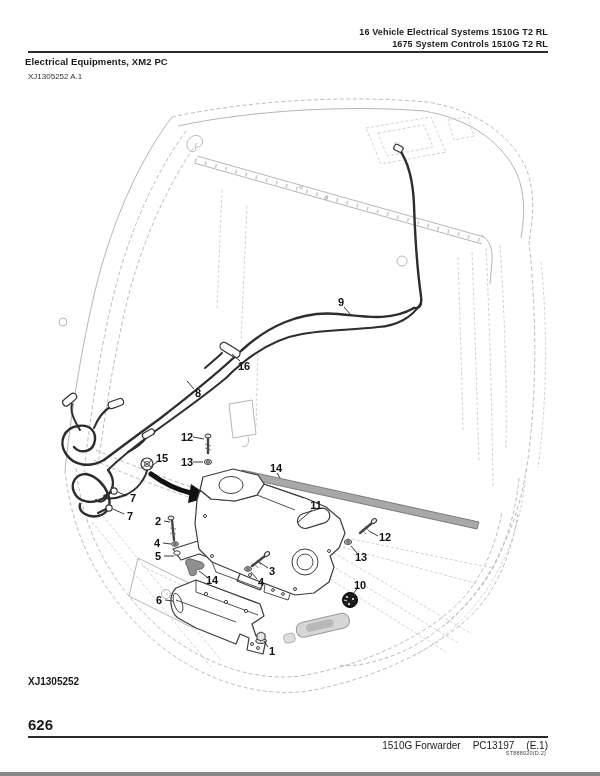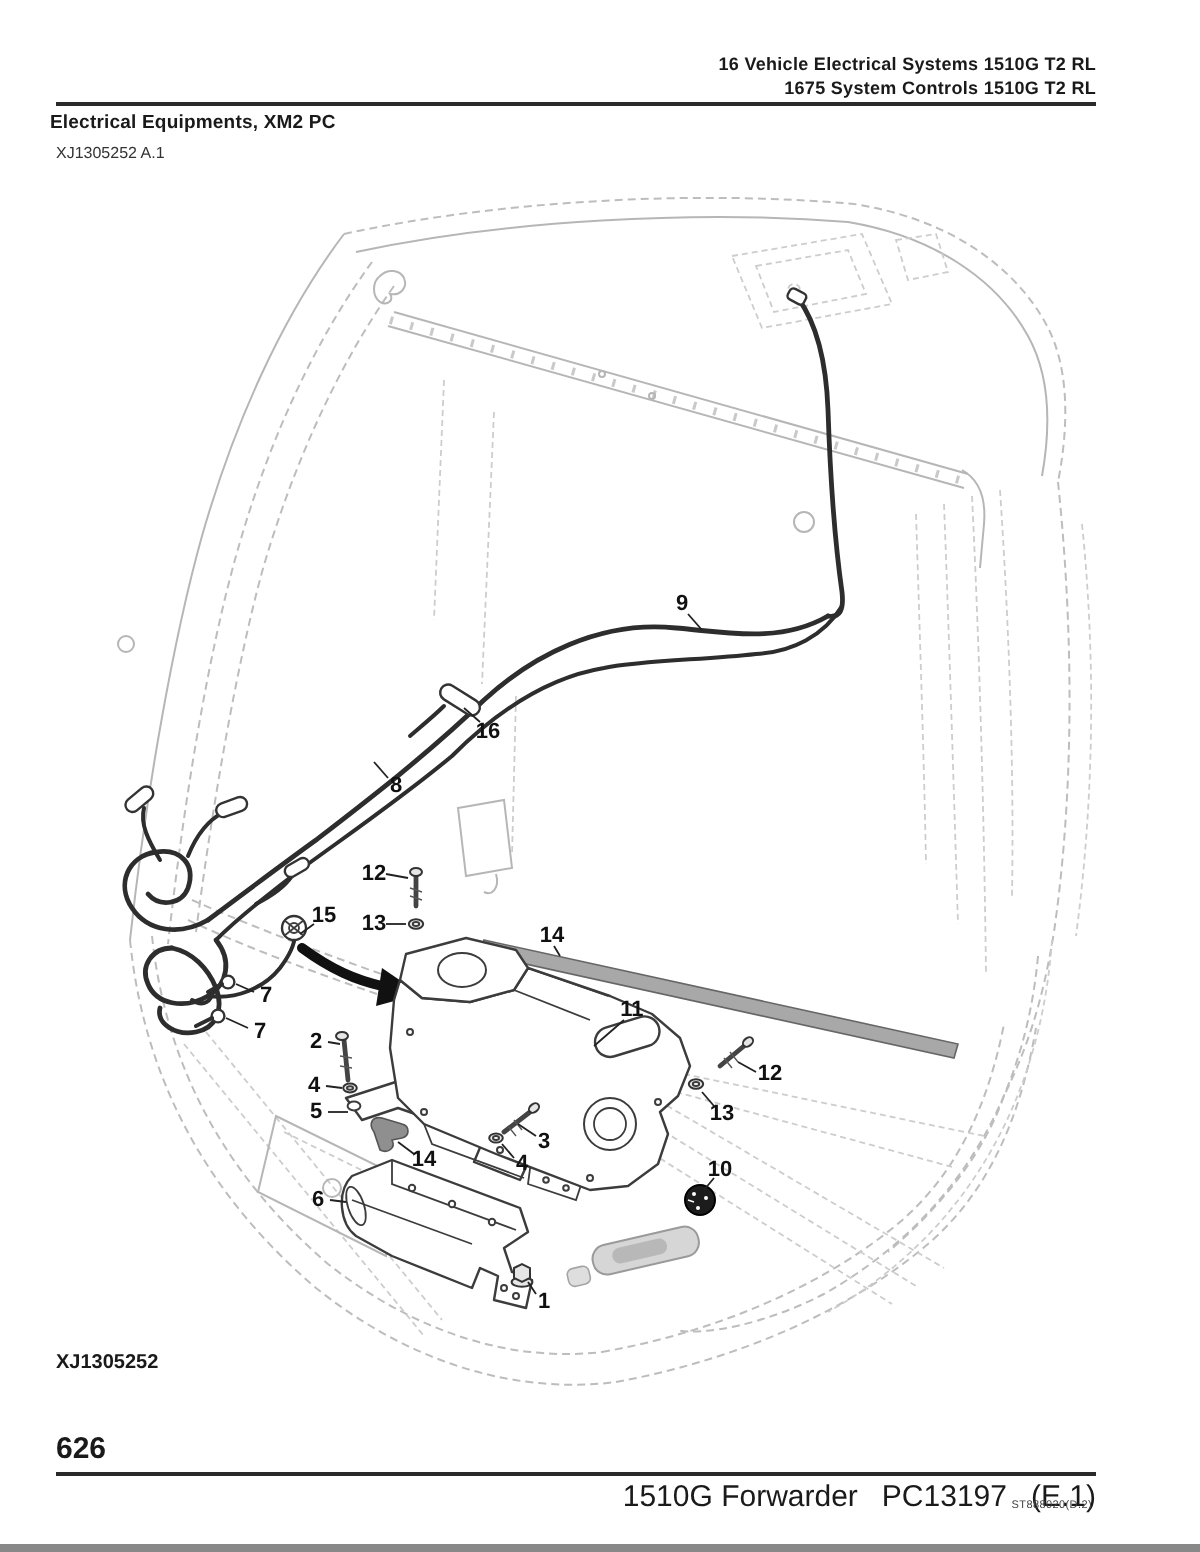--- a/index.html
+++ b/index.html
@@ -7,21 +7,21 @@
         font-family:"Liberation Sans",sans-serif;color:#1a1a1a;}
   .header{position:absolute;top:27px;right:52px;text-align:right;font-weight:bold;
           font-size:9px;line-height:11.5px;letter-spacing:.15px;white-space:nowrap;}
   .rule{position:absolute;left:28px;right:52px;height:2px;background:#2a2a2a;}
   .header-rule{top:51px;}
   .footer-rule{top:736px;}
   .section-title{position:absolute;top:56px;left:25px;font-weight:bold;font-size:9.5px;letter-spacing:.1px;}
   .figure-ref{position:absolute;top:72px;left:28px;font-size:8px;color:#333;}
   .figure-id{position:absolute;top:676px;left:28px;font-weight:bold;font-size:10px;}
   .page-number{position:absolute;top:716px;left:28px;font-weight:bold;font-size:15px;}
-  .footer-right{position:absolute;top:740px;right:52px;font-size:15px;display:flex;gap:12px;white-space:nowrap;margin-left:32px;}
+  .footer-right{position:absolute;top:740px;right:52px;font-size:10px;display:flex;gap:12px;white-space:nowrap;margin-left:32px;}
   .doc-code{position:absolute;top:750px;right:54px;font-size:5.5px;color:#444;letter-spacing:.2px;}
   svg{position:absolute;top:0;left:0;}
   
   .cab{stroke:#b6b6b6;fill:none;stroke-width:1;}
   .cabd{stroke:#bdbdbd;fill:none;stroke-width:1;stroke-dasharray:4 2.5;}
   .cabl{stroke:#cdcdcd;fill:none;stroke-width:.9;stroke-dasharray:3 2;}
   .hatch{stroke:#c9c9c9;fill:none;stroke-width:4;stroke-dasharray:1.5 9;}
   .wire{stroke:#2d2d2d;fill:none;stroke-width:2.4;stroke-linecap:round;stroke-linejoin:round;}
   .wire2{stroke:#2d2d2d;fill:none;stroke-width:2;stroke-linecap:round;}
   .conn{stroke:#333;fill:#fff;stroke-width:1.2;}

